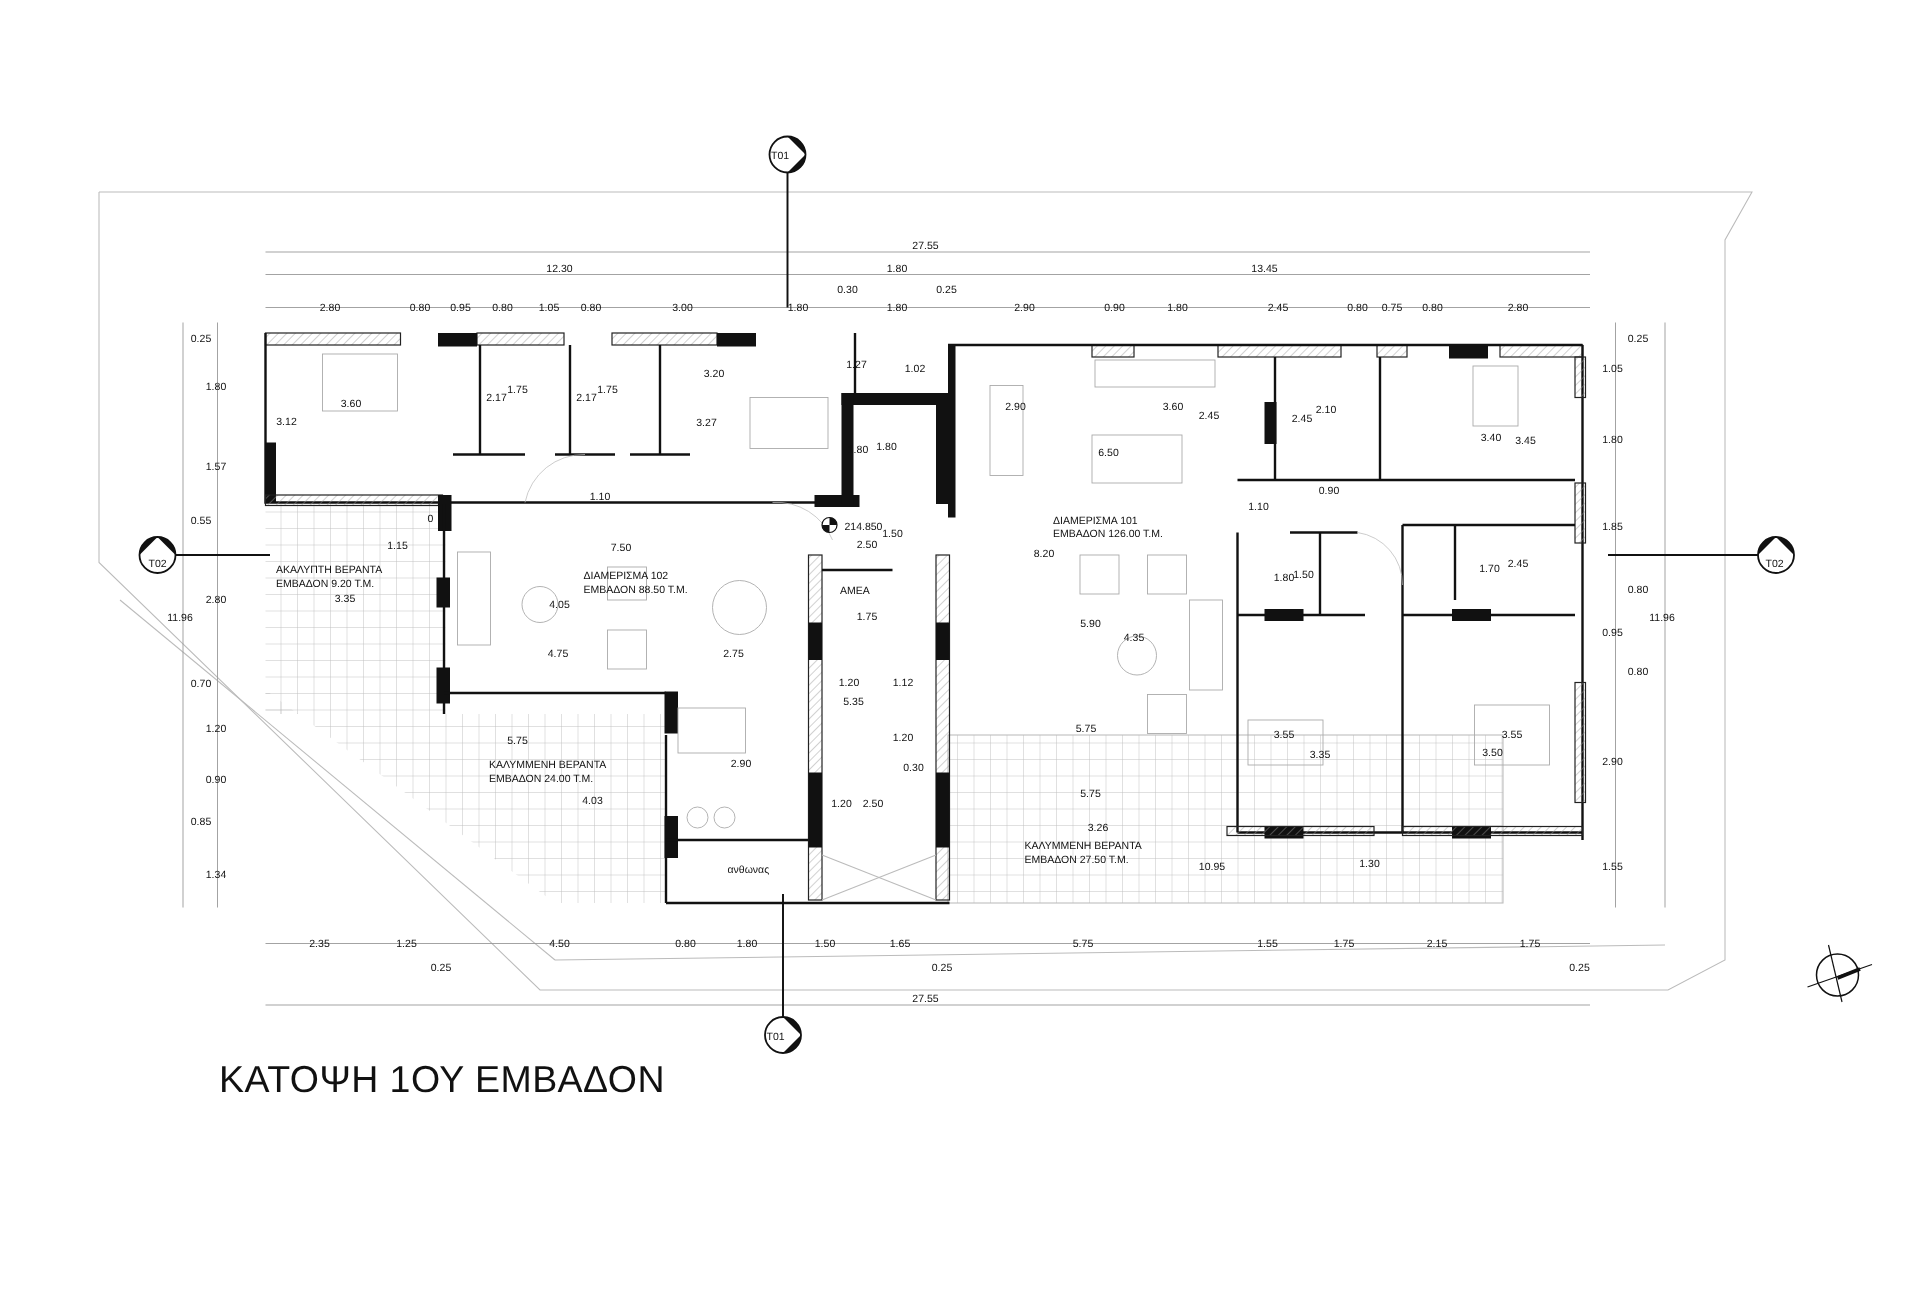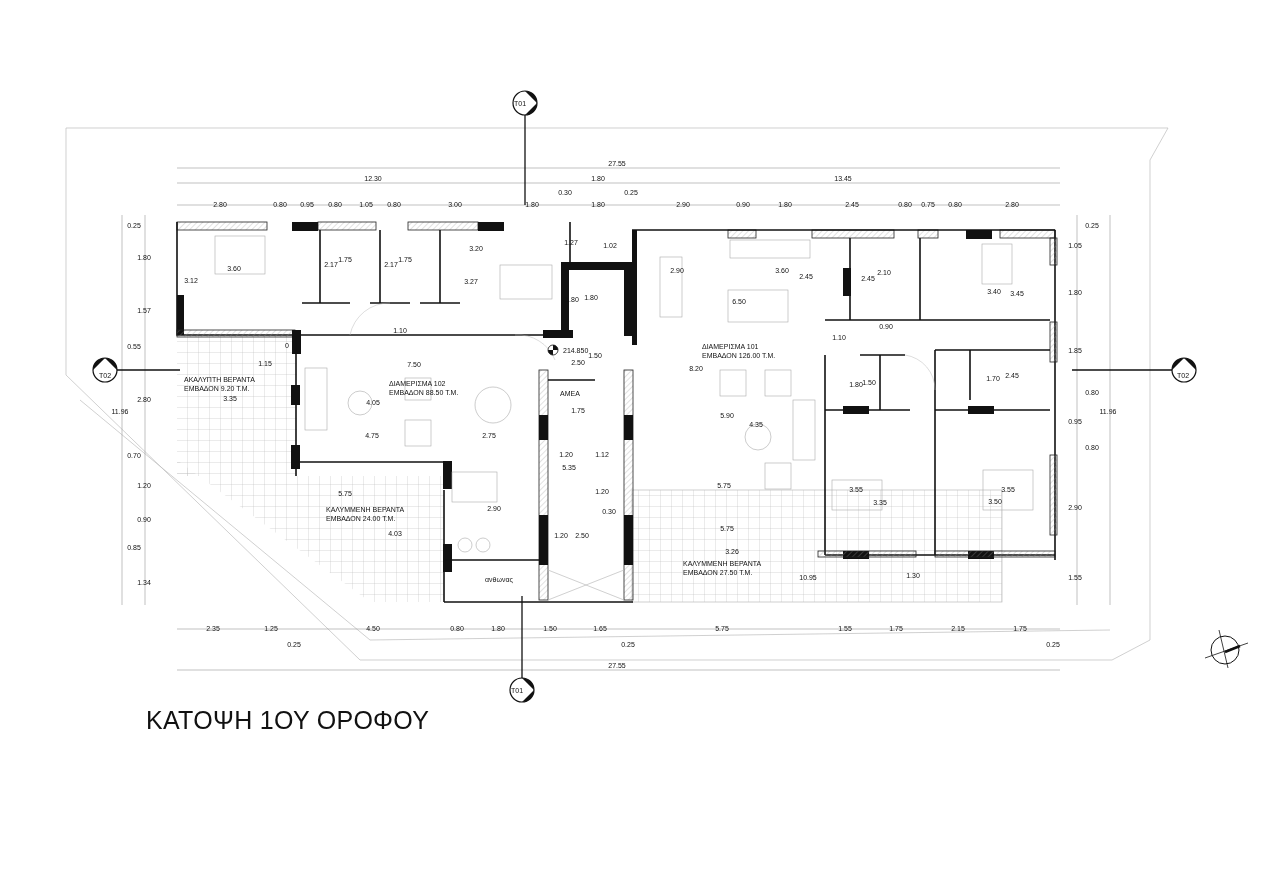--- a/index.html
+++ b/index.html
@@ -330,13 +330,13 @@
       <text x="184" y="391" class="dim" text-anchor="start">ΕΜΒΑΔΟΝ 9.20 Τ.Μ.</text>
       <text x="326" y="512" class="dim" text-anchor="start">ΚΑΛΥΜΜΕΝΗ ΒΕΡΑΝΤΑ</text>
       <text x="326" y="521" class="dim" text-anchor="start">ΕΜΒΑΔΟΝ 24.00 Τ.Μ.</text>
       <text x="683" y="566" class="dim" text-anchor="start">ΚΑΛΥΜΜΕΝΗ ΒΕΡΑΝΤΑ</text>
       <text x="683" y="575" class="dim" text-anchor="start">ΕΜΒΑΔΟΝ 27.50 Τ.Μ.</text>
       <text x="560" y="396" class="dim" text-anchor="start">ΑΜΕΑ</text>
       <text x="485" y="582" class="dim" text-anchor="start">ανθωνας</text>
     </g>
 </svg>
 
-<div class="title">ΚΑΤΟΨΗ 1ΟΥ ΟΡΟΦΟΥ</div>
+<div class="title">ΚΑΤΟΨΗ 1ΟΥ ΕΜΒΑΔΟΝ</div>
 
 </body></html>

